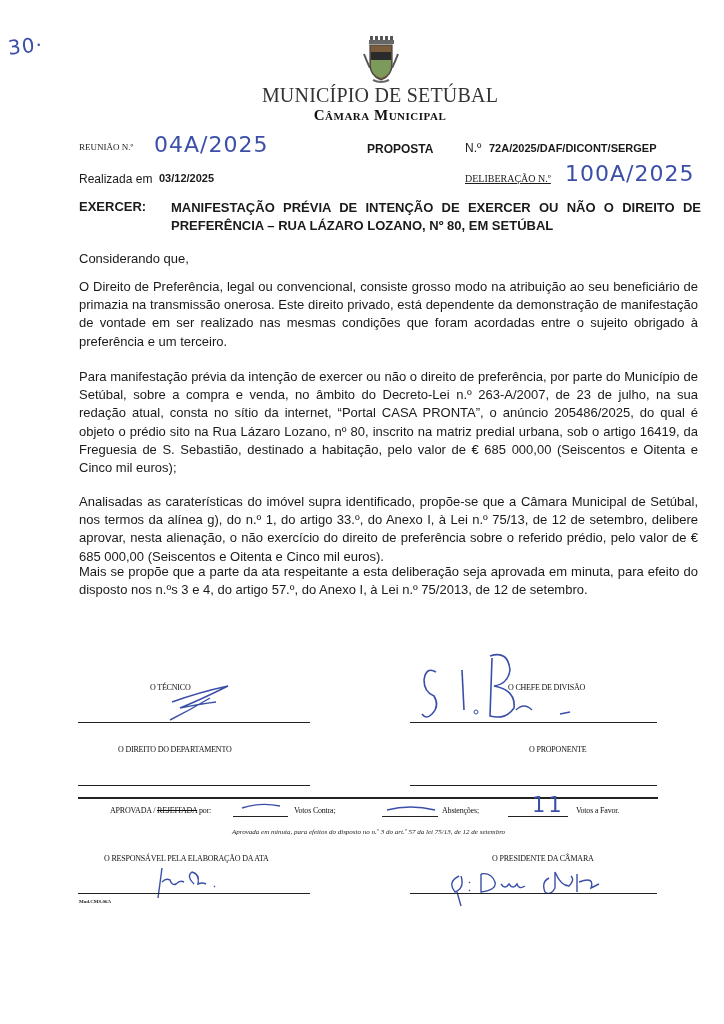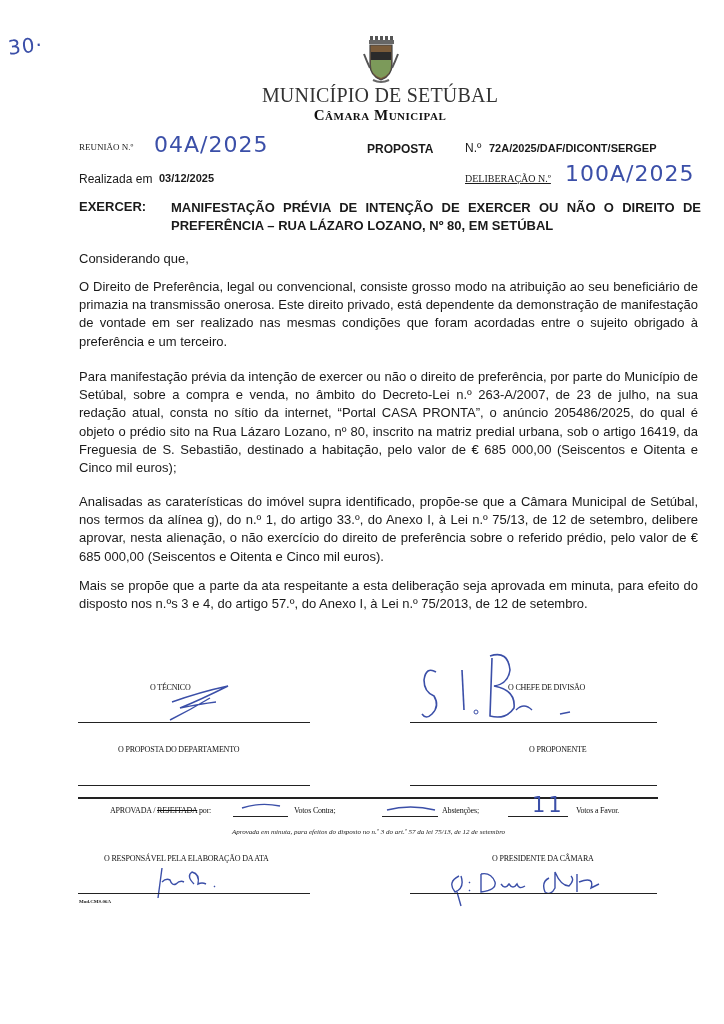--- a/index.html
+++ b/index.html
@@ -63,39 +63,39 @@
 <div class="abs serif" style="left:465px;top:173px;font-size:10px;font-variant:small-caps;text-decoration:underline;">DELIBERAÇÃO N.º</div>
 <div class="abs hand" style="left:565px;top:161px;font-size:22px;">100A/2025</div>
 
 <div class="abs sans assunto-lbl">EXERCER:</div>
 <div class="abs sans assunto-txt">MANIFESTAÇÃO PRÉVIA DE INTENÇÃO DE EXERCER OU NÃO O DIREITO DE PREFERÊNCIA – RUA LÁZARO LOZANO, Nº 80, EM SETÚBAL</div>
 
 <div class="abs sans body-text" style="top:243px;margin-top:7px;">Considerando que,</div>
 <div class="abs sans body-text" style="top:278px;">O Direito de Preferência, legal ou convencional, consiste grosso modo na atribuição ao seu beneficiário de primazia na transmissão onerosa. Este direito privado, está dependente da demonstração de manifestação de vontade em ser realizado nas mesmas condições que foram acordadas entre o sujeito obrigado à preferência e um terceiro.</div>
 <div class="abs sans body-text" style="top:368px;">Para manifestação prévia da intenção de exercer ou não o direito de preferência, por parte do Município de Setúbal, sobre a compra e venda, no âmbito do Decreto-Lei n.º 263-A/2007, de 23 de julho, na sua redação atual, consta no sítio da internet, “Portal CASA PRONTA”, o anúncio 205486/2025, do qual é objeto o prédio sito na Rua Lázaro Lozano, nº 80, inscrito na matriz predial urbana, sob o artigo 16419, da  Freguesia de S. Sebastião, destinado a habitação, pelo valor de € 685 000,00 (Seiscentos e Oitenta e Cinco mil euros);</div>
 <div class="abs sans body-text" style="top:493px;">Analisadas as caraterísticas do imóvel supra identificado, propõe-se que a Câmara Municipal de Setúbal, nos termos da alínea g), do n.º 1, do artigo 33.º, do Anexo I, à Lei n.º 75/13, de 12 de setembro, delibere aprovar, nesta alienação, o não exercício do direito de preferência sobre o referido prédio, pelo valor de € 685 000,00 (Seiscentos e Oitenta e Cinco mil euros).</div>
-<div class="abs sans body-text" style="top:577px;">Mais se propõe que a parte da ata respeitante a esta deliberação seja aprovada em minuta, para efeito do disposto nos n.ºs 3 e 4, do artigo 57.º, do Anexo I, à Lei n.º 75/2013, de 12 de setembro.</div>
+<div class="abs sans body-text" style="top:563px;">Mais se propõe que a parte da ata respeitante a esta deliberação seja aprovada em minuta, para efeito do disposto nos n.ºs 3 e 4, do artigo 57.º, do Anexo I, à Lei n.º 75/2013, de 12 de setembro.</div>
 
 <div class="abs sig-label" style="left:150px;top:683px;">O TÉCNICO</div>
 <svg class="abs" style="left:140px;top:680px;" width="100" height="50">
   <path d="M32 22 Q60 12 88 6 Q60 20 40 28 Q60 24 76 22 M30 40 Q50 30 70 18" stroke="#3b4fa8" stroke-width="1.4" fill="none"></path>
 </svg>
 <div class="abs line" style="left:78px;top:722px;width:232px;"></div>
 
 <div class="abs sig-label" style="left:508px;top:683px;">O CHEFE DE DIVISÃO</div>
 <svg class="abs" style="left:420px;top:650px;" width="200" height="75">
   <path d="M16 22 Q6 16 4 30 Q4 42 14 46 Q20 56 12 64 Q6 70 2 64" stroke="#3b4fa8" stroke-width="1.6" fill="none"></path>
   <path d="M42 20 L44 60" stroke="#3b4fa8" stroke-width="1.6" fill="none"></path>
   <circle cx="56" cy="62" r="2" stroke="#3b4fa8" fill="none"></circle>
   <path d="M70 6 Q88 0 90 20 Q88 34 74 36 Q96 40 94 58 Q86 70 70 66 L72 8" stroke="#3b4fa8" stroke-width="1.6" fill="none"></path>
   <path d="M96 60 Q104 52 112 60 M140 64 L150 62" stroke="#3b4fa8" stroke-width="1.4" fill="none"></path>
 </svg>
 <div class="abs line" style="left:410px;top:722px;width:247px;"></div>
 
-<div class="abs sig-label" style="left:118px;top:745px;">O PROPOSTA DO DEPARTAMENTO</div>
+<div class="abs sig-label" style="left:118px;top:745px;">O DIREITO DO DEPARTAMENTO</div>
 <div class="abs line" style="left:78px;top:785px;width:232px;"></div>
 
 <div class="abs sig-label" style="left:517px;top:745px;margin-left:12px;">O PROPONENTE</div>
 <div class="abs line" style="left:410px;top:785px;width:247px;"></div>
 
 <div class="abs thick" style="left:78px;top:797px;width:580px;"></div>
 
 <div class="abs sig-label" style="left:110px;top:806px;">
   <span>APROVADA / </span><span class="strike">REJEITADA</span><span> por:</span>
 </div>

